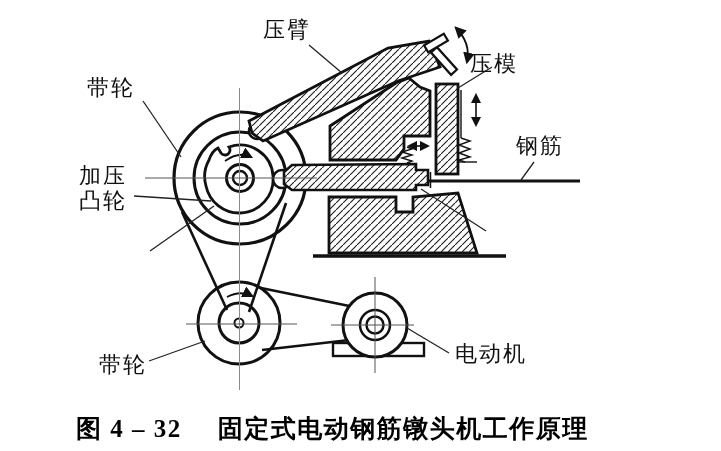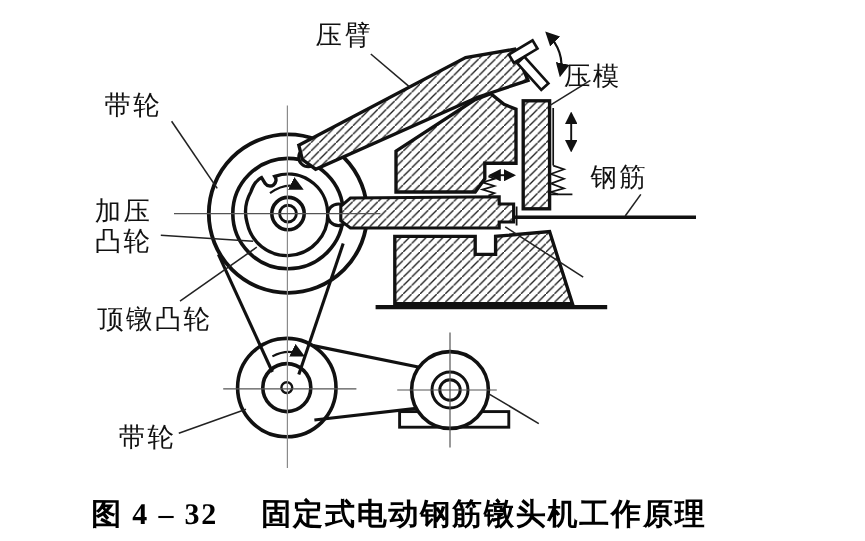--- a/index.html
+++ b/index.html
@@ -111,22 +111,22 @@
       <line x1="449" y1="353" x2="407" y2="328"></line>
     </g>
   </svg>
 
   <div class="lbl" style="left:263px;top:17px;">压臂</div>
   <div class="lbl" style="left:87px;top:75px;">带轮</div>
   <div class="lbl" style="left:79px;top:163px;">
     <span class="row">加压</span>
     <span class="row">凸轮</span>
   </div>
-  <div class="lbl" style="left:81px;top:253px;">顶镦凸轮</div>
   <div class="lbl" style="left:99px;top:352px;">带轮</div>
   <div class="lbl" style="left:470px;top:51px;">压模</div>
-  <div class="lbl" style="left:492px;top:135px;">钢筋</div>
+  <div class="lbl" style="left:516px;top:135px;font-family:Liberation Mono, monospace;">钢筋</div>
+  <div class="lbl" style="left:455px;top:341px;">电动机</div>
 
   <div id="caption">
     <span class="fig-no">图 4 – 32</span><span>固定式电动钢筋镦头机工作原理</span>
   </div>
 
 </div>
 
 </body></html>

